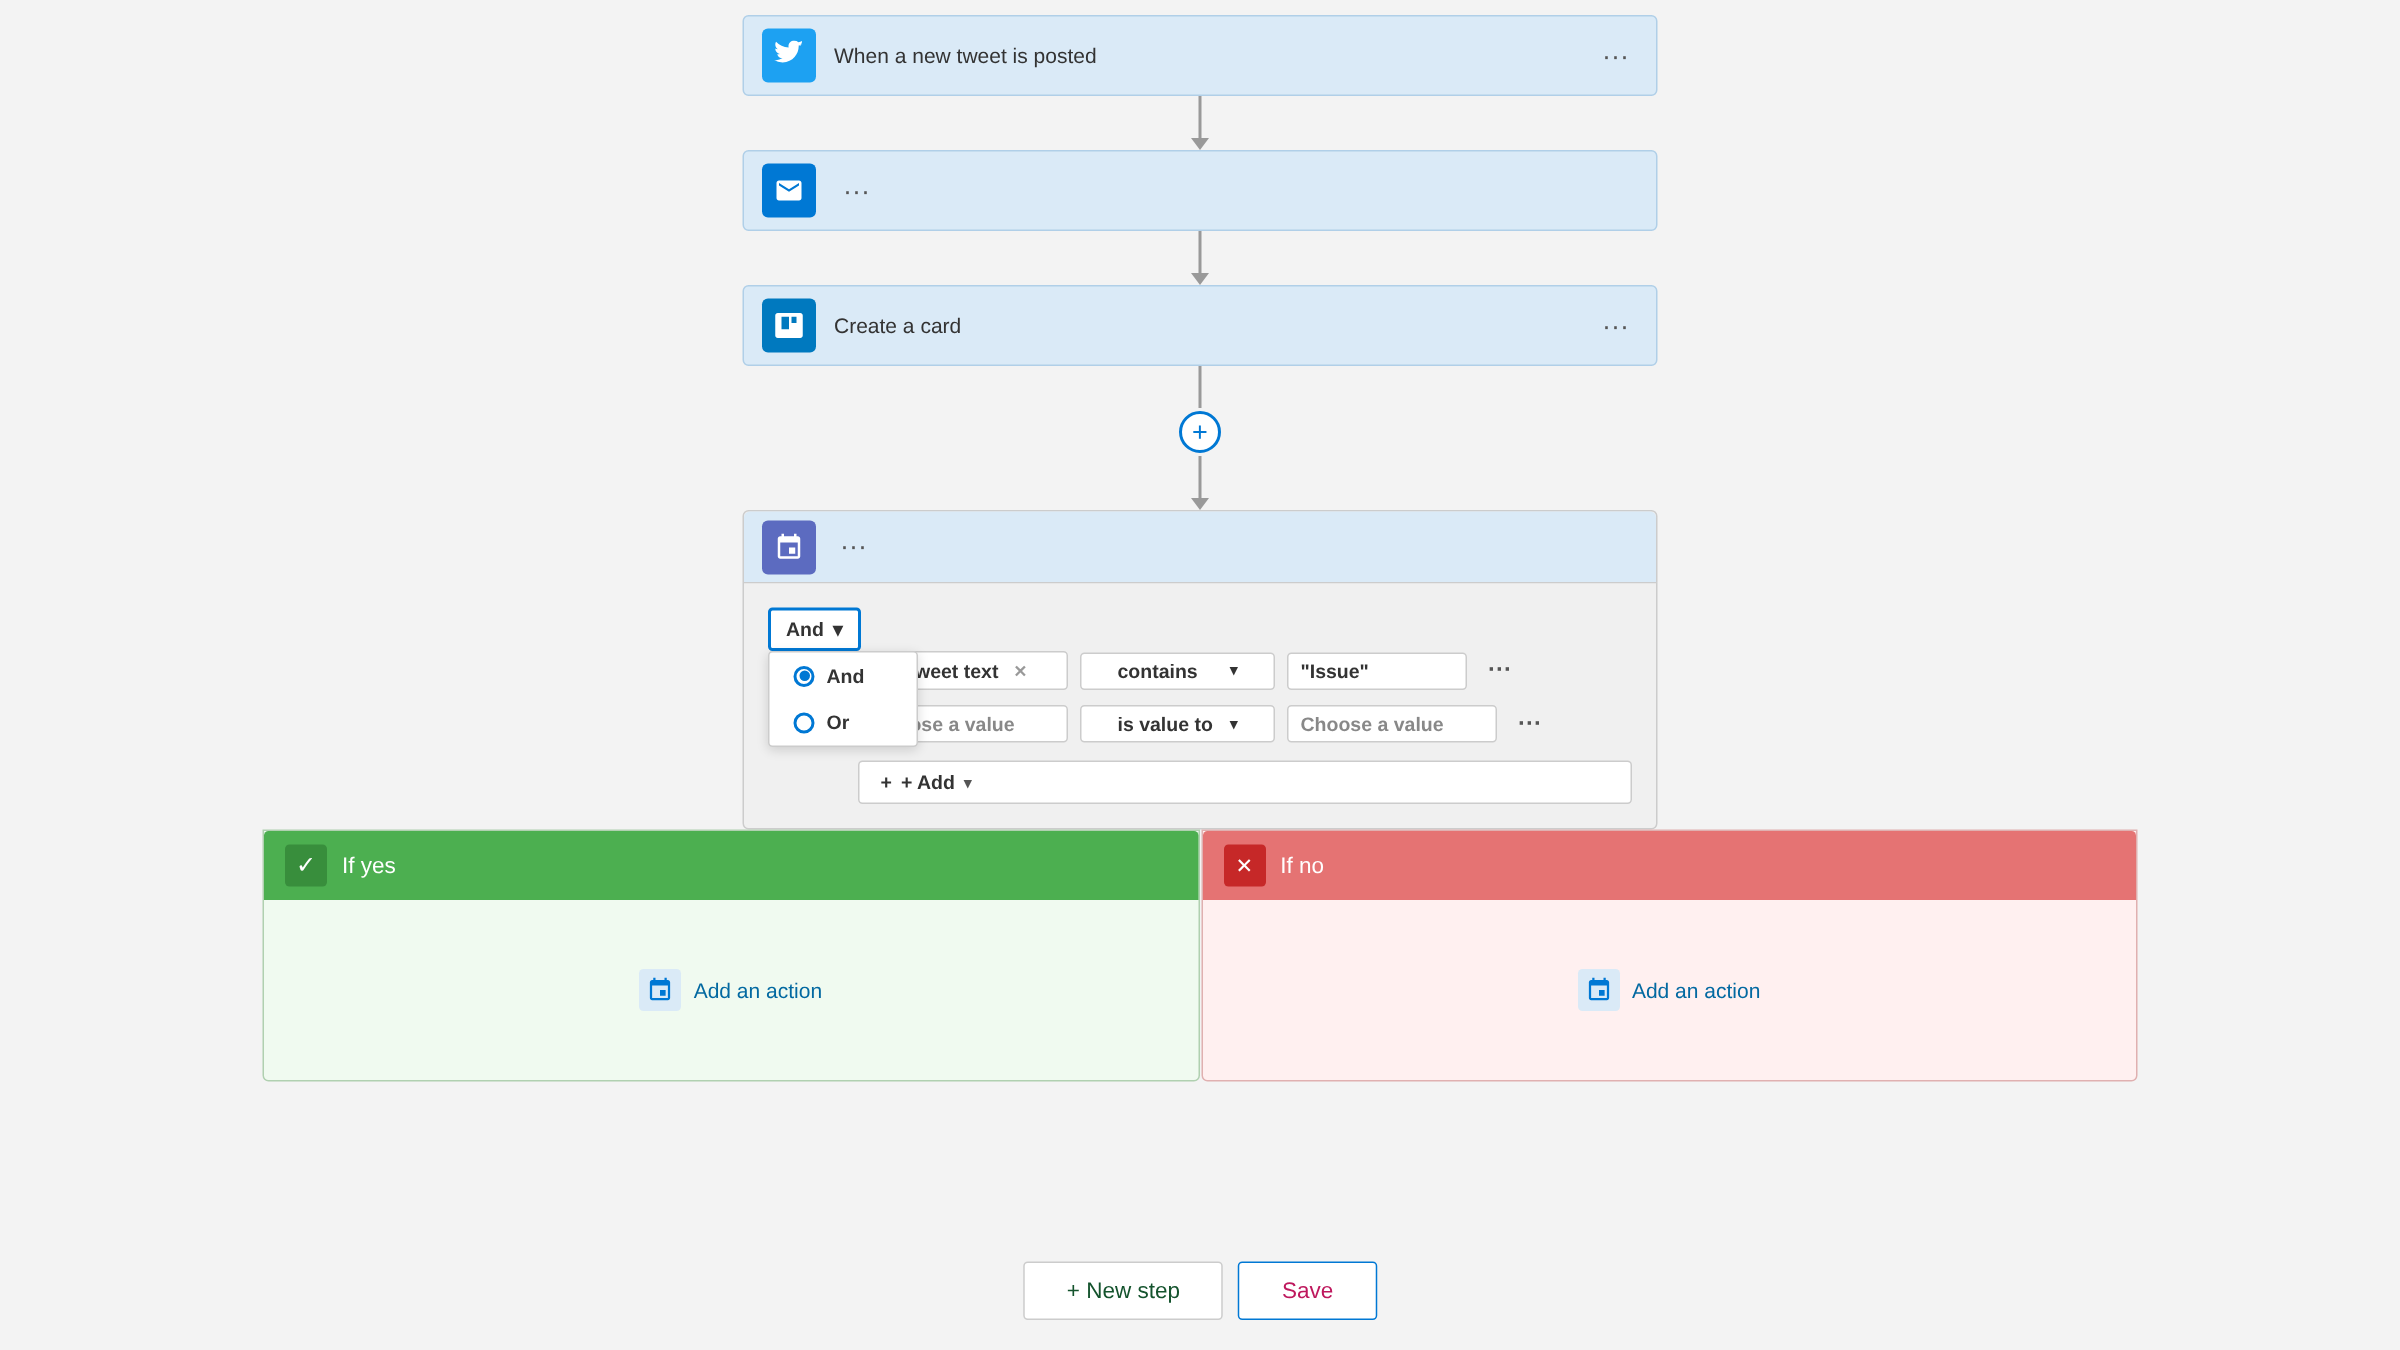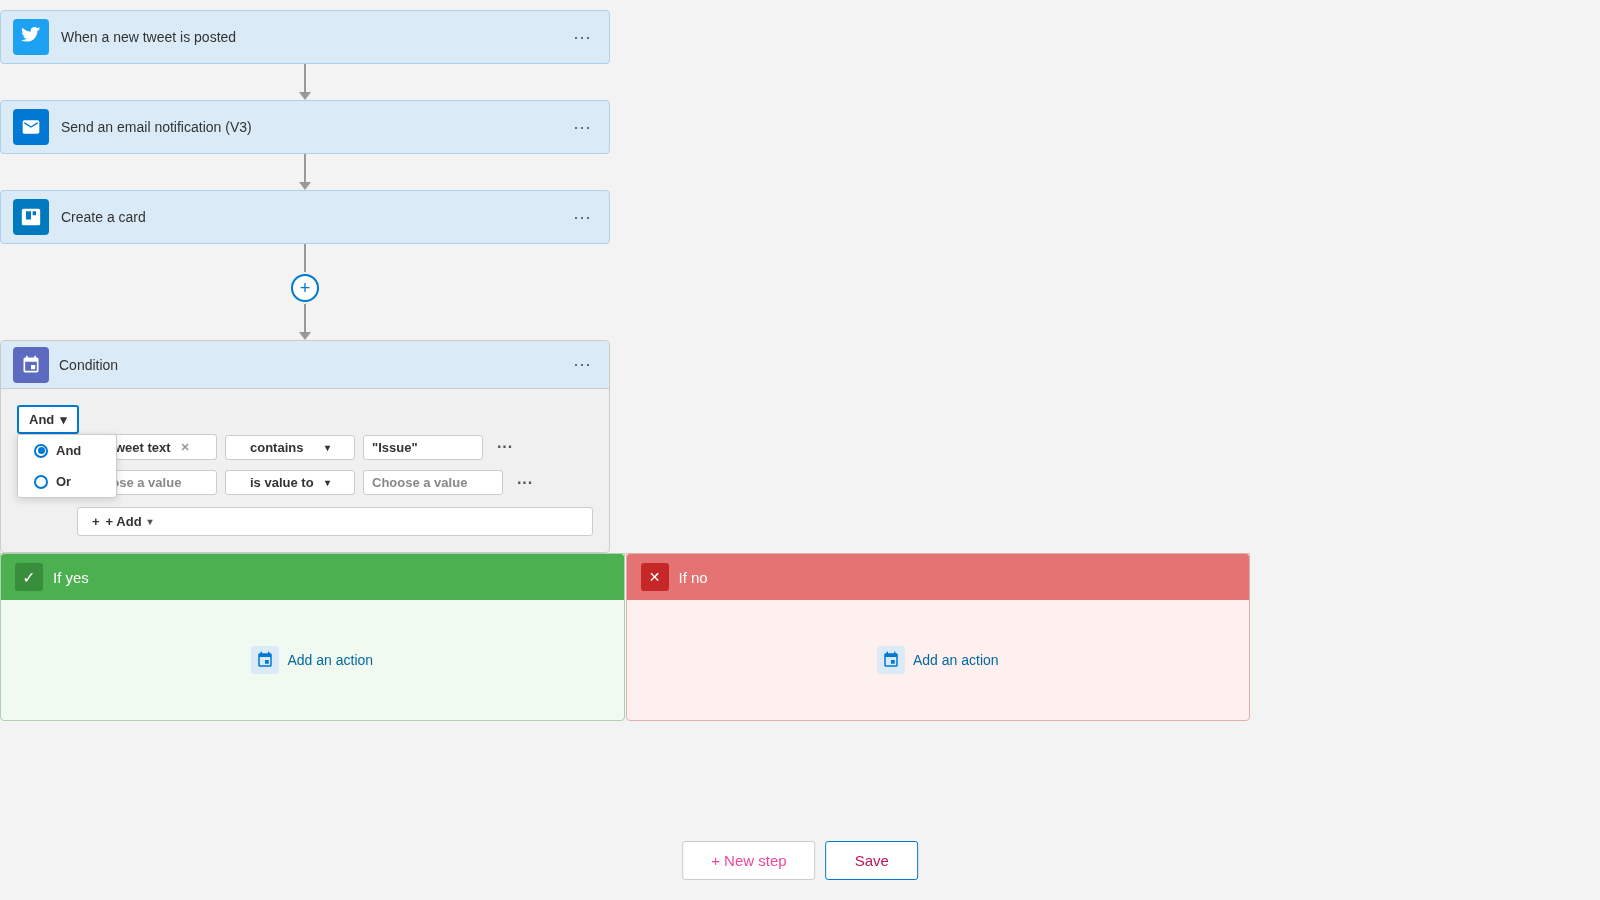--- a/index.html
+++ b/index.html
@@ -12,20 +12,21 @@
       height: 900px;
       overflow: hidden;
     }
     .canvas {
       width: 1600px;
       height: 900px;
       background: #f3f3f3;
       position: relative;
       display: flex;
       flex-direction: column;
+      align-items: center;
       padding-top: 10px;
     }
 
     
     .flow-step {
       display: flex;
       align-items: center;
       background: #daeaf7;
       border: 1px solid #b0cfe8;
       border-radius: 4px;
@@ -368,21 +369,21 @@
       display: flex;
       gap: 10px;
     }
     .btn-new-step {
       border: 1px solid #ccc;
       background: white;
       border-radius: 3px;
       padding: 10px 28px;
       font-size: 15px;
       cursor: pointer;
-      color: #ec4899;
+      color: #14532d;
     }
     .btn-save {
       border: 1px solid #0078d4;
       background: white;
       border-radius: 3px;
       padding: 10px 28px;
       font-size: 15px;
       cursor: pointer;
       color: #be185d;
     }
@@ -413,21 +414,20 @@
     <div class="connector-line"></div>
     <div class="connector-arrow"></div>
   </div>
 
   <div class="flow-step">
     <div class="flow-step-icon email">
       <svg width="20" height="20" viewBox="0 0 24 24" fill="white">
         <path d="M20 4H4c-1.1 0-2 .9-2 2v12c0 1.1.9 2 2 2h16c1.1 0 2-.9 2-2V6c0-1.1-.9-2-2-2zm0 4l-8 5-8-5V6l8 5 8-5v2z"></path>
       </svg>
     </div>
-    <span class="flow-step-label">Send an email notification (V3)</span>
     <span class="flow-step-more">···</span>
   </div>
 
   <div class="connector">
     <div class="connector-line"></div>
     <div class="connector-arrow"></div>
   </div>
 
   <div class="flow-step">
     <div class="flow-step-icon trello">
@@ -446,21 +446,20 @@
     <div class="connector-arrow"></div>
   </div>
 
   <div class="condition-block">
     <div class="condition-header">
       <div class="flow-step-icon condition" style="margin-right:10px;">
         <svg width="20" height="20" viewBox="0 0 24 24" fill="white">
           <path d="M17 12h-5v5h5v-5zM16 1v2H8V1H6v2H5c-1.1 0-2 .9-2 2v14c0 1.1.9 2 2 2h14c1.1 0 2-.9 2-2V5c0-1.1-.9-2-2-2h-1V1h-2zm3 18H5V8h14v11z"></path>
         </svg>
       </div>
-      <span class="flow-step-label">Condition</span>
       <span class="flow-step-more">···</span>
     </div>
     <div class="condition-body">
 
       
       <div class="and-or-wrapper">
         <div class="and-or-btn">
           <span>And</span>
           <span>▾</span>
         </div>

